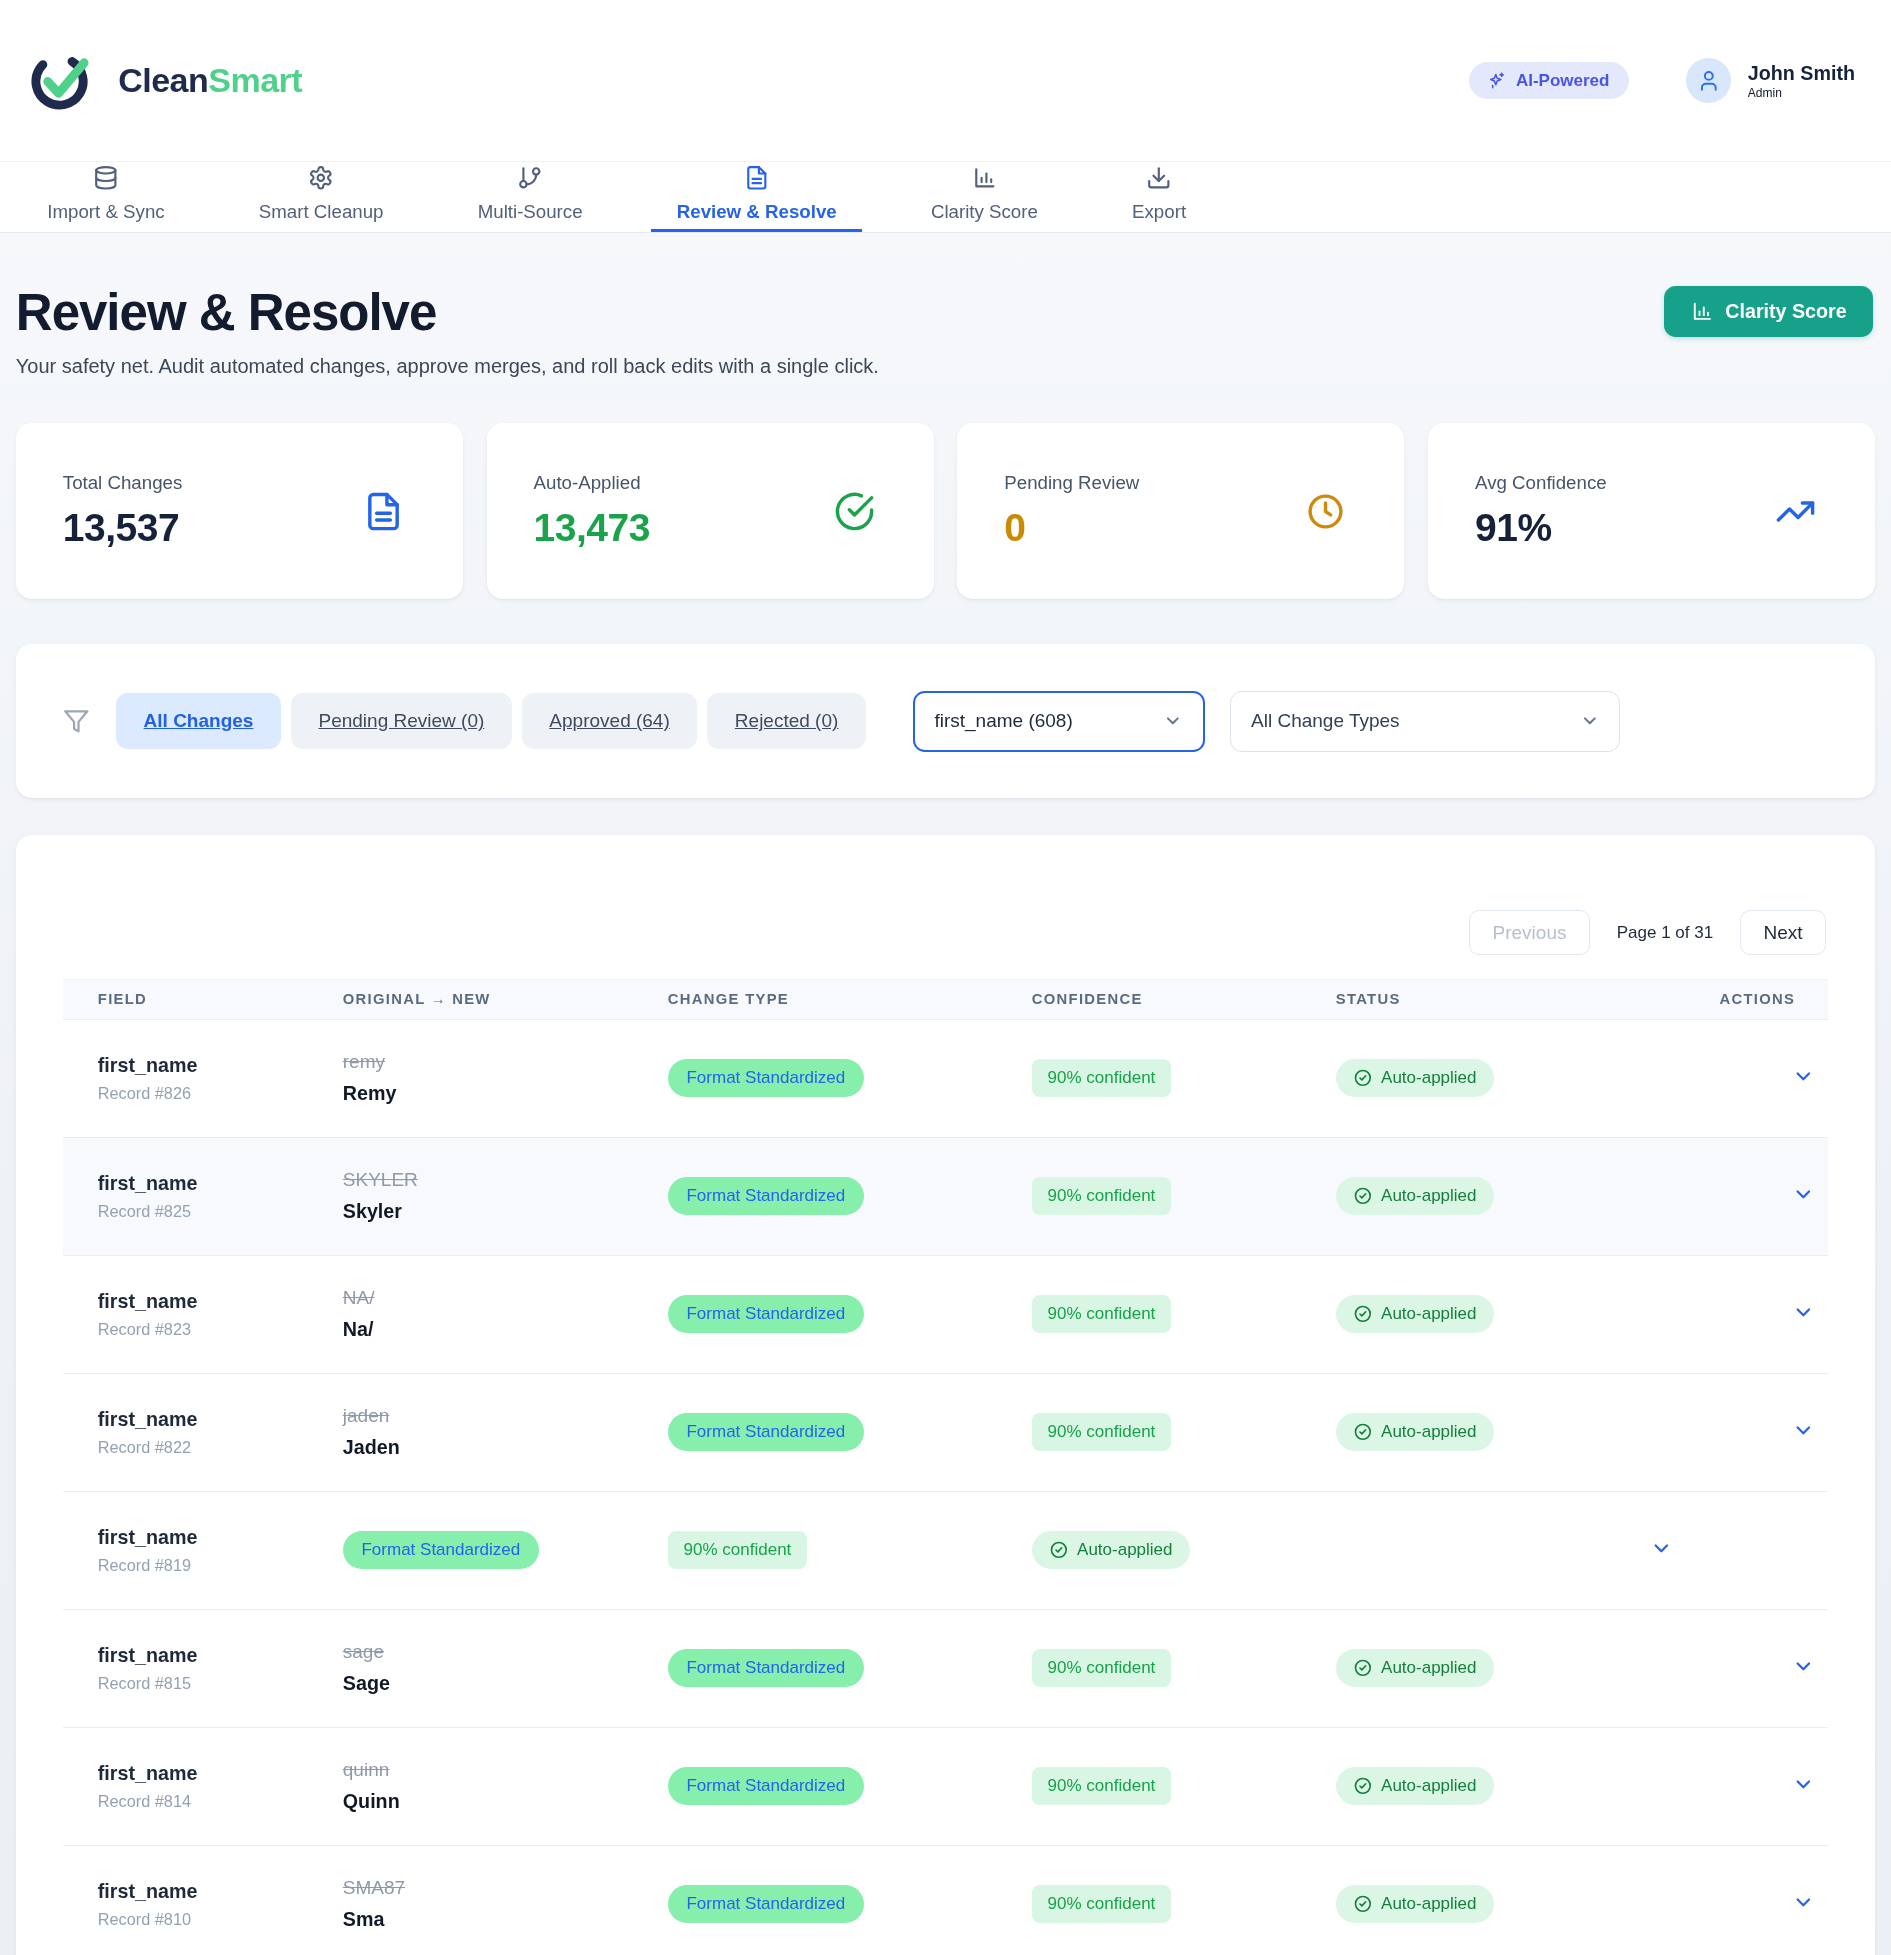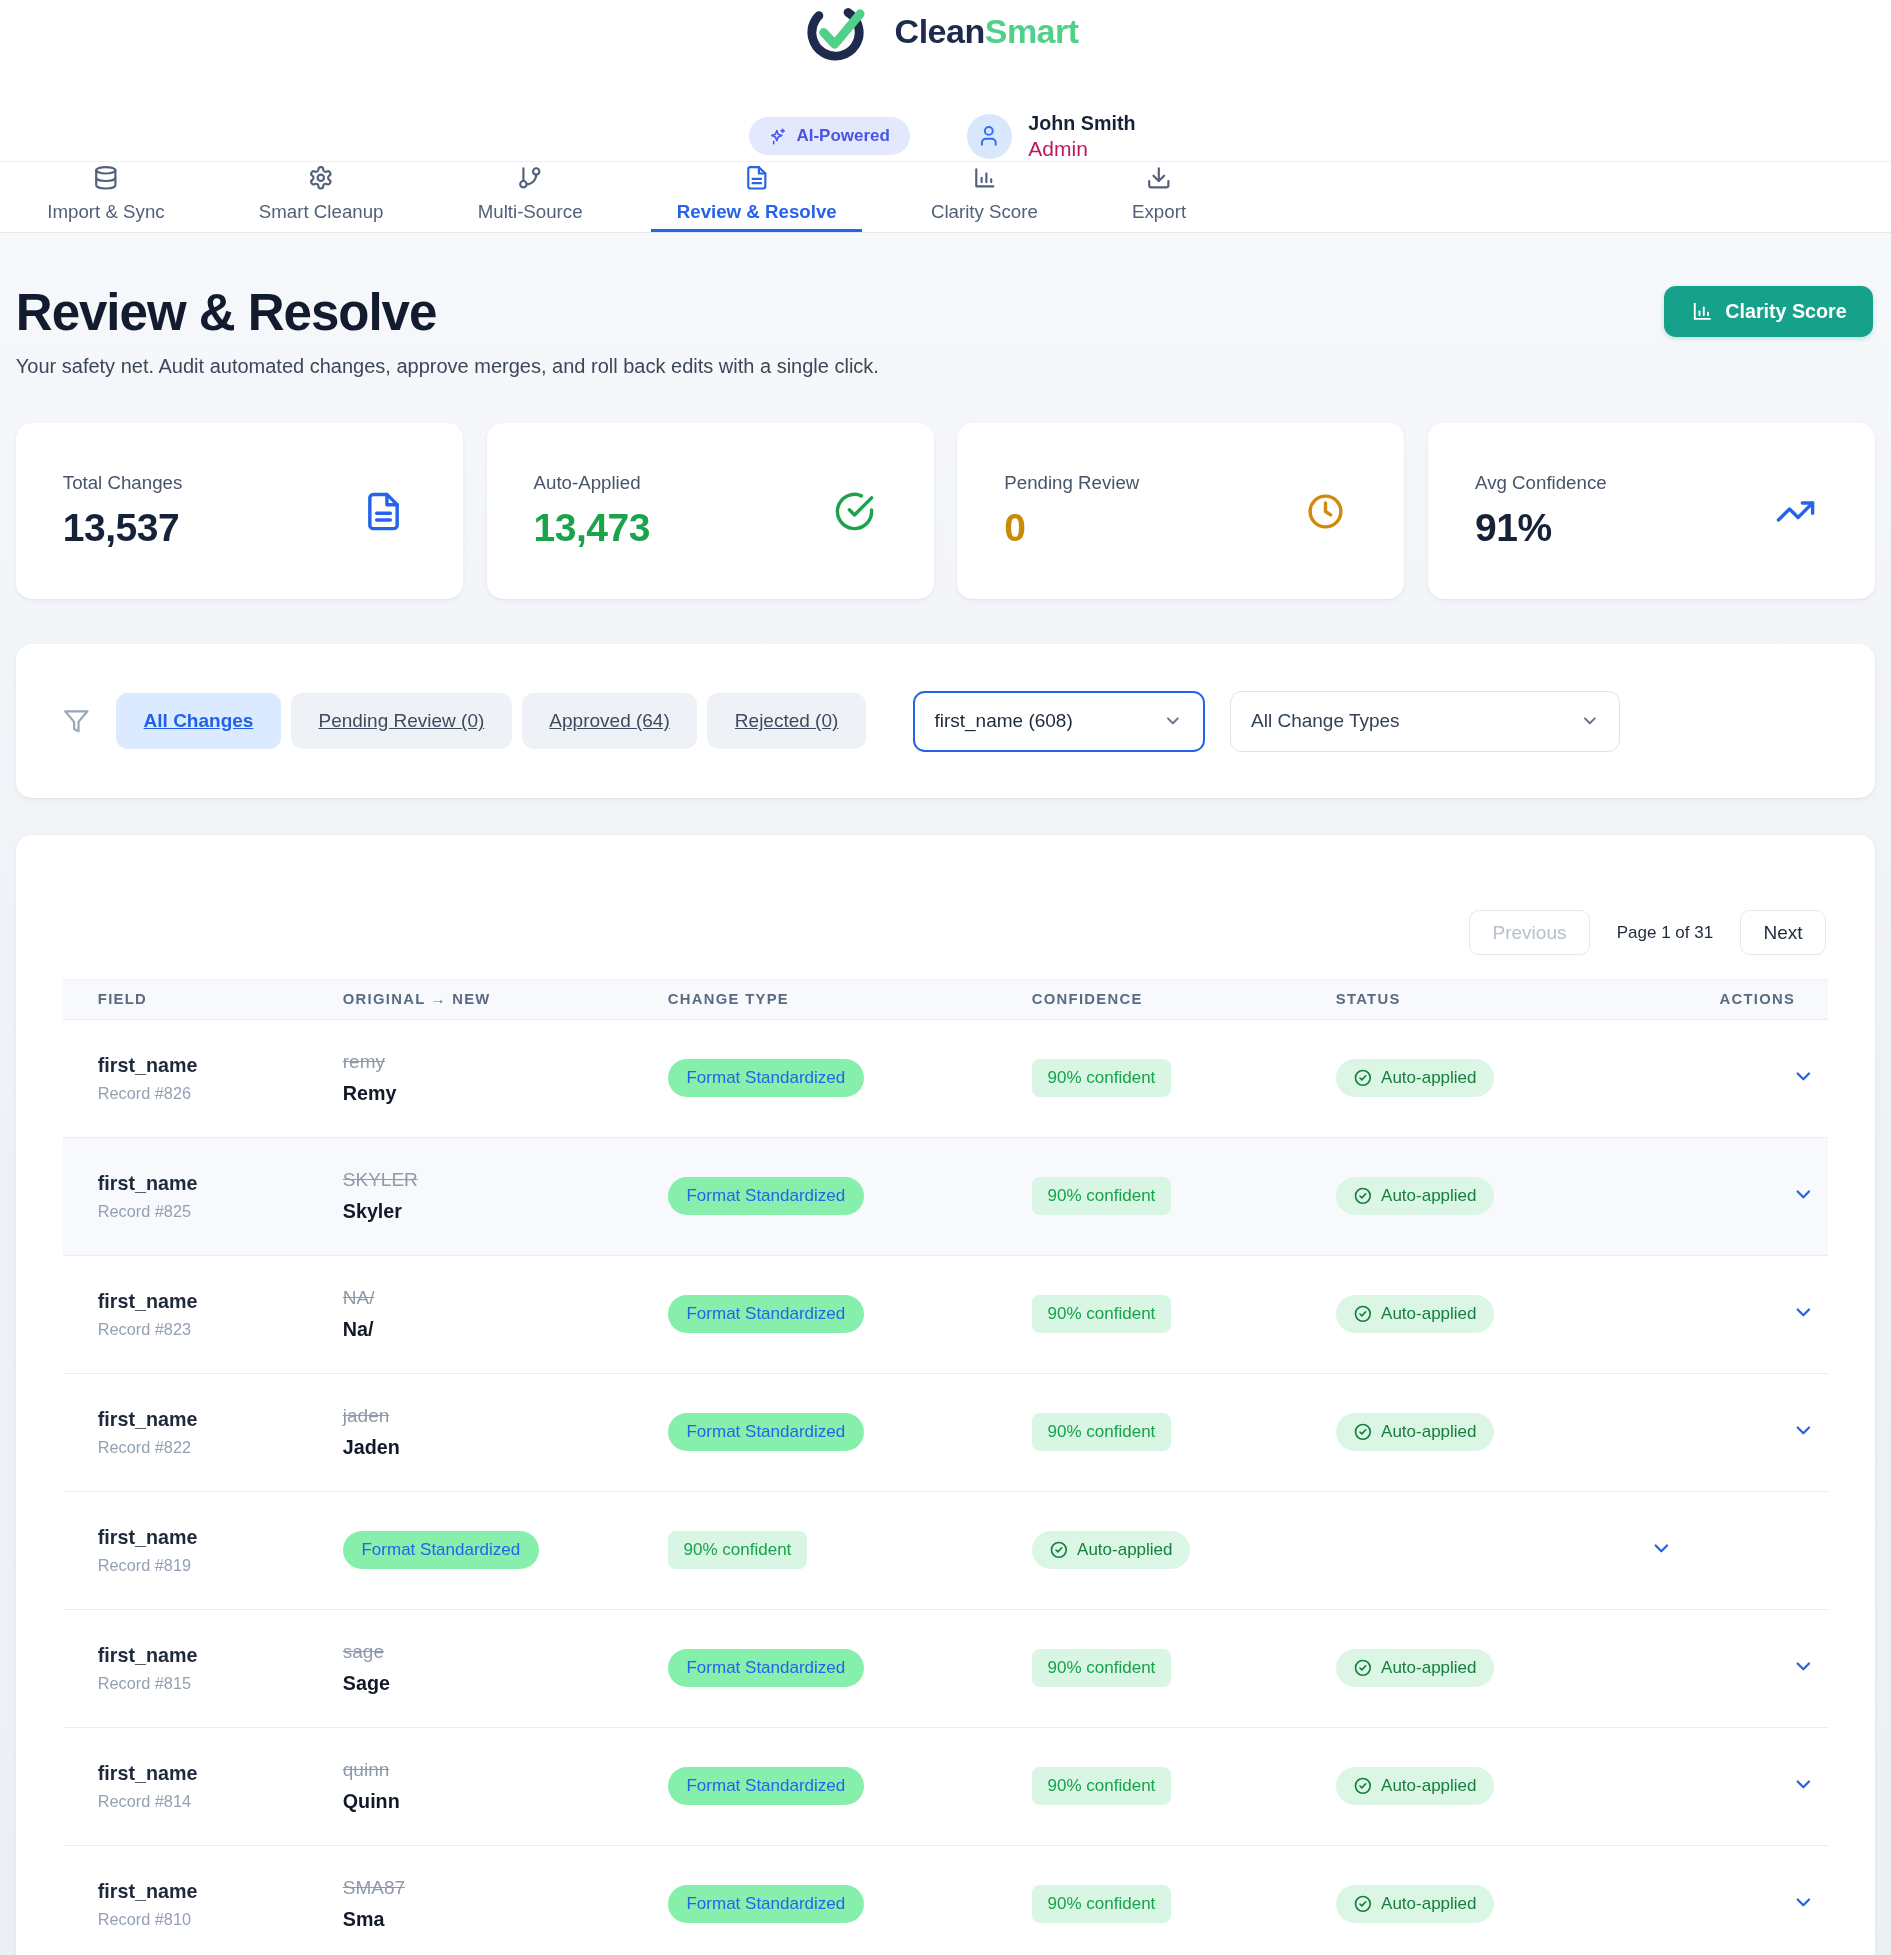--- a/index.html
+++ b/index.html
@@ -10,21 +10,20 @@
     background: linear-gradient(180deg, #f8fafc 0%, #eef1f6 60%, #ecf0f5 100%);
   }
   .i { display: inline-flex; align-items: center; justify-content: center; flex: none; }
   .i svg { width: 100%; height: 100%; display: block; }
 
   
   .topbar {
     height: 162px; background: #ffffff; border-bottom: 1px solid #eef1f5;
     display: flex; align-items: center; justify-content: space-between;
     padding: 0 36px 0 29.6px;
-    flex-direction: column;
   }
   .brand { display: flex; align-items: center; gap: 25.6px; }
   .brand-logo { width: 63px; height: 63px; }
   .brand-text { font-size: 34px; font-weight: 800; letter-spacing: -0.5px; color: #1e2b4d; }
   .brand-text .accent { color: #4fd18a; }
   .topbar-right { display: flex; align-items: center; gap: 57px; justify-content: space-between; }
   .ai-badge {
     display: flex; align-items: center; gap: 8.9px;
     background: #e4e8fc; color: #4955e4;
     font-size: 17px; font-weight: 600;
@@ -32,21 +31,21 @@
   }
   .ai-badge .i { width: 18.7px; height: 18.7px; }
   .user-chip { display: flex; align-items: center; gap: 16.7px; }
   .avatar {
     width: 45px; height: 45px; border-radius: 50%;
     background: #d8e7fb; color: #2f6fed;
     display: flex; align-items: center; justify-content: center;
   }
   .avatar .i { width: 23.6px; height: 23.6px; }
   .user-name { font-size: 19.7px; font-weight: 700; color: #16223a; line-height: 1.25; }
-  .user-role { font-size: 21px; color: #be185d; line-height: 1.2; }
+  .user-role { font-size: 12px; color: #0f172a; line-height: 1.2; }
 
   
   .nav {
     height: 71px; background: #ffffff; border-bottom: 1px solid #e5eaf0;
     display: flex; align-items: stretch; padding: 0 21.7px; gap: 43px;
   }
   .tab {
     display: flex; align-items: center; gap: 10.8px;
     background: none; border: none; cursor: pointer;
     font-family: inherit; font-size: 18.7px; font-weight: 500; color: #52607a;

